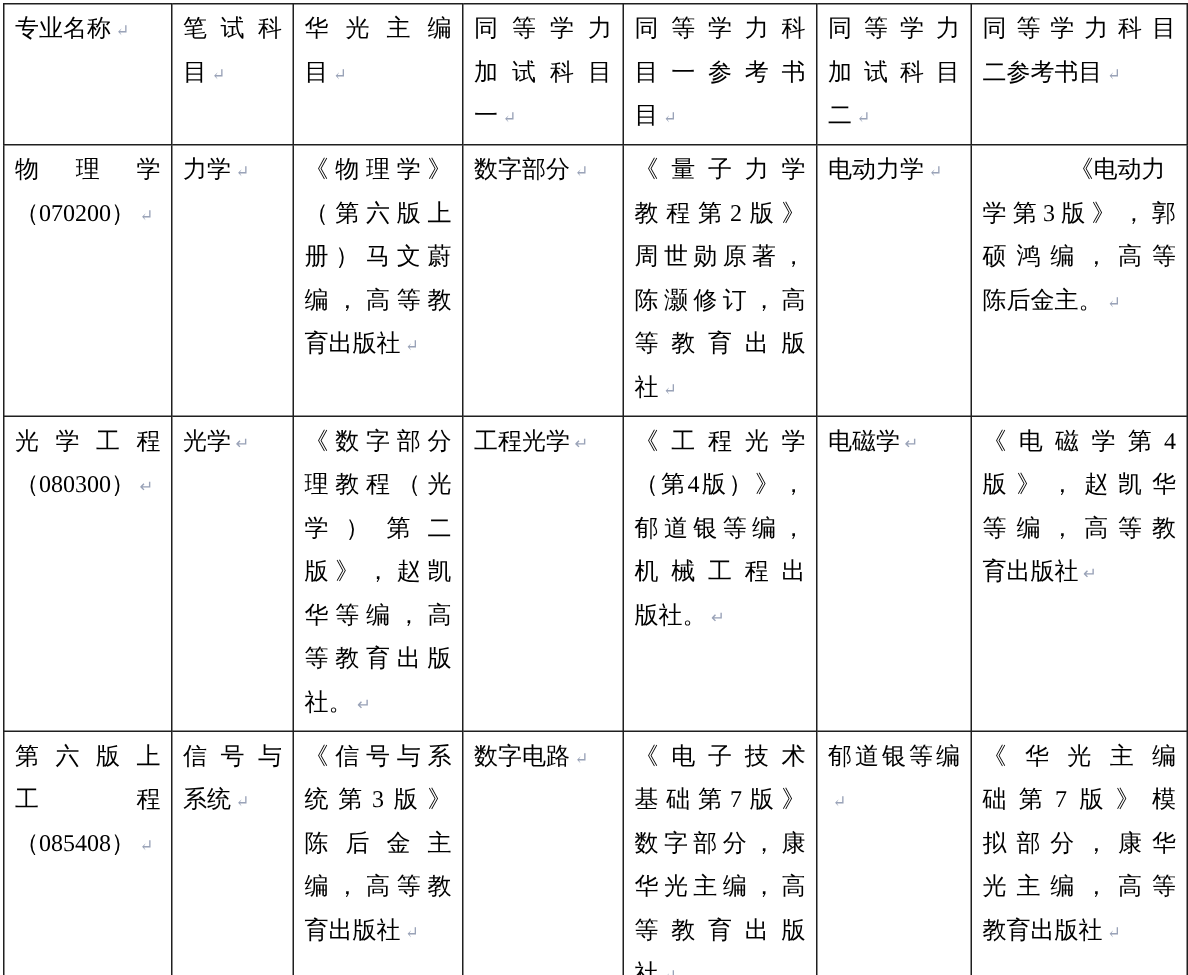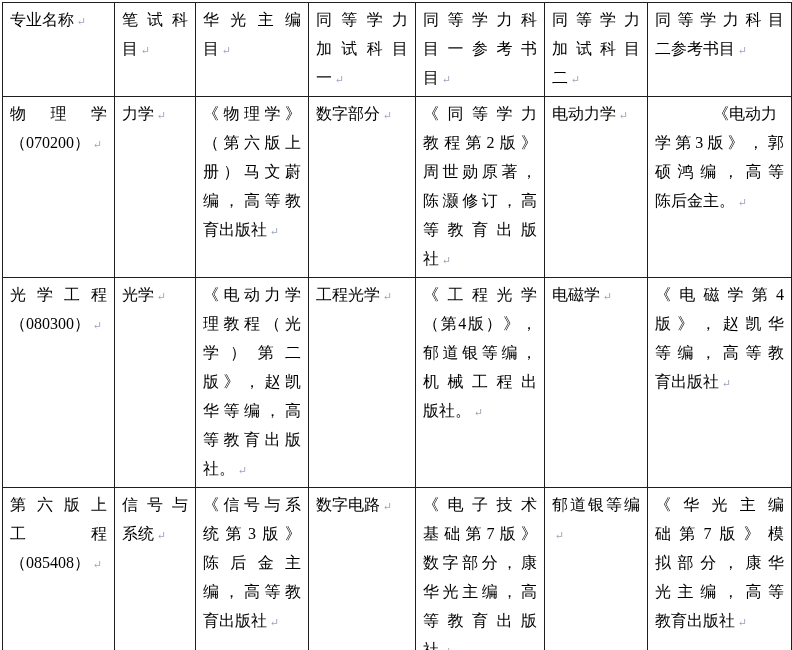--- a/index.html
+++ b/index.html
@@ -15,21 +15,21 @@
     vertical-align:top;
     padding:2px 7px;
     font-weight:normal;
     font-size:16px;
     line-height:29px;
     color:#000000;
     overflow:hidden;
   }
   thead tr{height:89px;padding-left:27px;}
   tbody tr.r0{height:177px;}
-  tbody tr.r1{height:206px;}
+  tbody tr.r1{height:206px;font-family:Liberation Serif, serif;}
   tbody tr.r2{height:172px;}
   
   .line{text-align:justify;text-align-last:justify;}
   .line:last-child{text-align-last:left;}
   
   .line:last-child::after{
     content:"\21B5";
     color:#9aa3b8;
     font-size:11px;
     margin-left:3px;
@@ -98,21 +98,21 @@
             <div class="line">《物理学》</div>
             <div class="line">（第六版上</div>
             <div class="line">册）马文蔚</div>
             <div class="line">编，高等教</div>
             <div class="line">育出版社</div>
           </td>
           <td>
             <div class="line">数字部分</div>
           </td>
           <td>
-            <div class="line">《同等学力</div>
+            <div class="line">《量子力学</div>
             <div class="line">教程第2版》</div>
             <div class="line">周世勋原著，</div>
             <div class="line">陈灏修订，高</div>
             <div class="line">等教育出版</div>
             <div class="line">社</div>
           </td>
           <td>
             <div class="line">电动力学</div>
           </td>
           <td class="indent-first">
@@ -124,21 +124,21 @@
         </tr>
         <tr class="r1">
           <td>
             <div class="line">光学工程</div>
             <div class="line">（080300）</div>
           </td>
           <td>
             <div class="line">光学</div>
           </td>
           <td>
-            <div class="line">《电动力学</div>
+            <div class="line">《数字部分</div>
             <div class="line">理教程（光</div>
             <div class="line">学）第二</div>
             <div class="line">版》，赵凯</div>
             <div class="line">华等编，高</div>
             <div class="line">等教育出版</div>
             <div class="line">社。</div>
           </td>
           <td>
             <div class="line">工程光学</div>
           </td>

